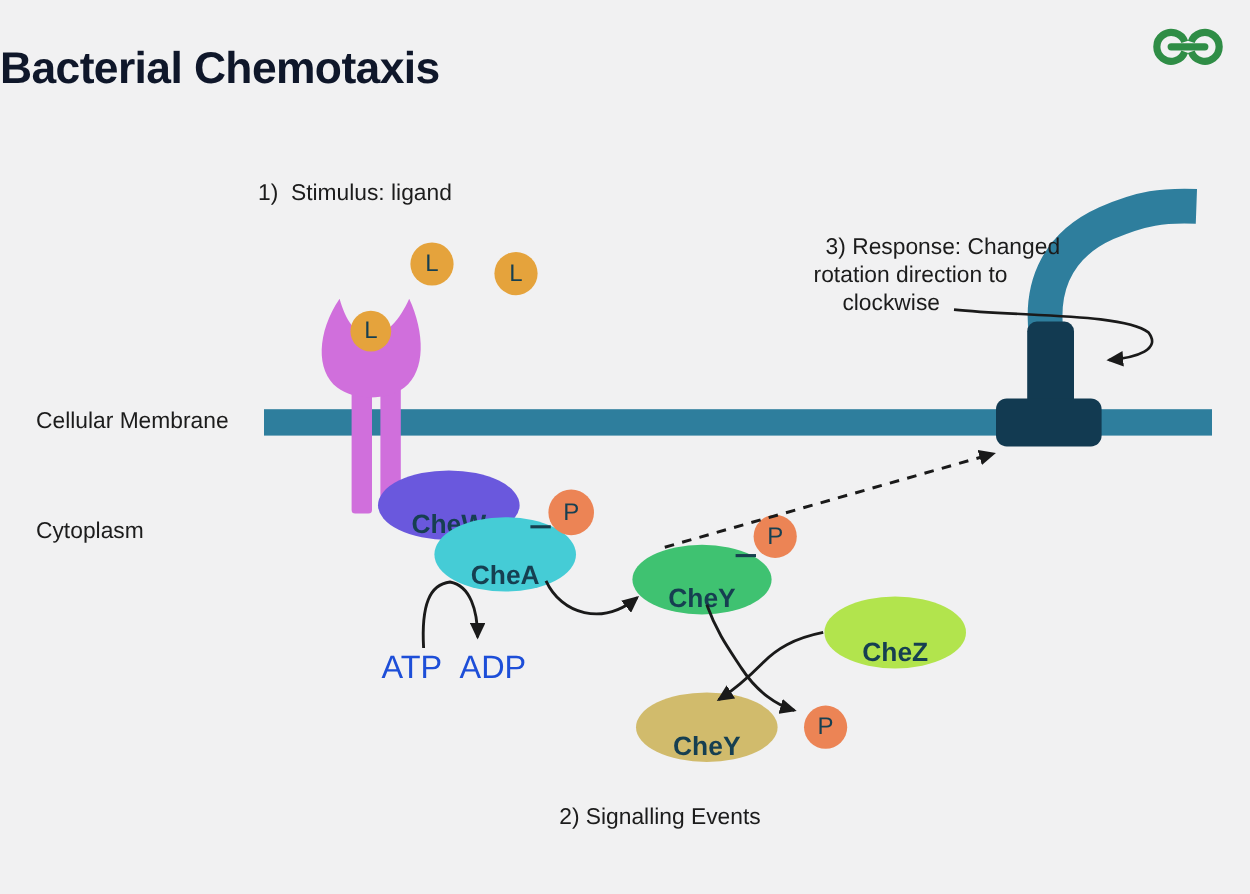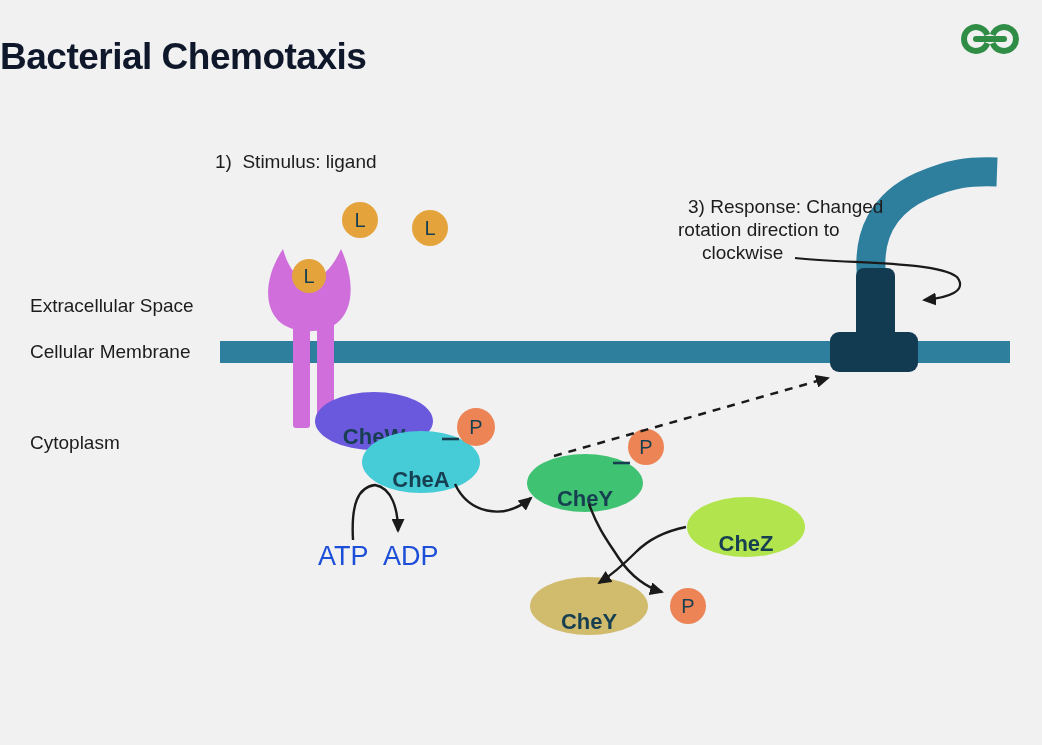--- a/index.html
+++ b/index.html
@@ -113,25 +113,25 @@
       <path d="M 554 456 L 828 378" stroke-dasharray="8 7" stroke-width="2.5" marker-end="url(#ah)"></path>
     </g>
     <g stroke="#16404f" stroke-width="2.6">
       <path d="M 442 439 H 459"></path>
       <path d="M 613 463 H 630"></path>
     </g>
   </svg>
 
   <div class="lbl" style="left:215px; top:151px;">1)  Stimulus: ligand</div>
 
-  <div class="lbl" style="left:30px; top:295px;">Extracellular Space</div>
   <div class="lbl" style="left:30px; top:341px;text-align:right;">Cellular Membrane</div>
   <div class="lbl" style="left:30px; top:388px;margin-top:44px;">Cytoplasm</div>
 
   <div class="nucleotide" style="left:318px; top:541px;">ATP</div>
   <div class="nucleotide" style="left:383px; top:541px;">ADP</div>
 
+  <div class="lbl" style="left:466px; top:671px;">2) Signalling Events</div>
 
   <div class="lbl" style="left:652px; top:196px;margin-left:36px;">3) Response: Changed</div>
   <div class="lbl" style="left:678px; top:219px;">rotation direction to</div>
   <div class="lbl" style="left:678px; top:242px;margin-left:24px;">clockwise</div>
 
 </div>
 
 </body></html>

